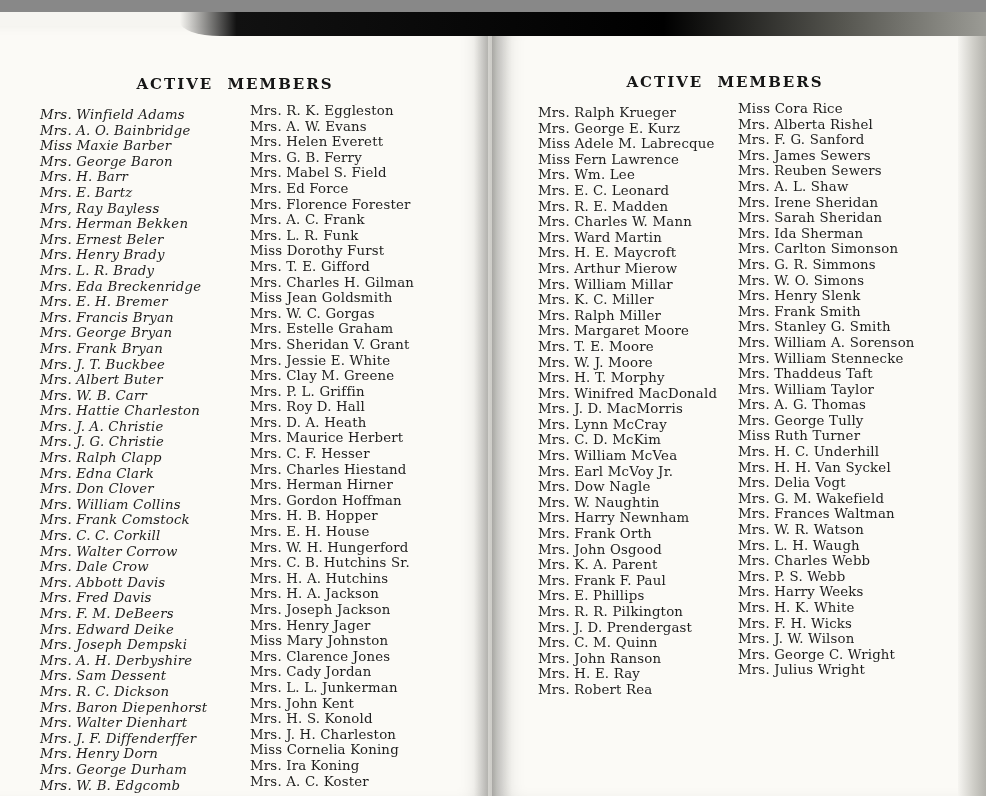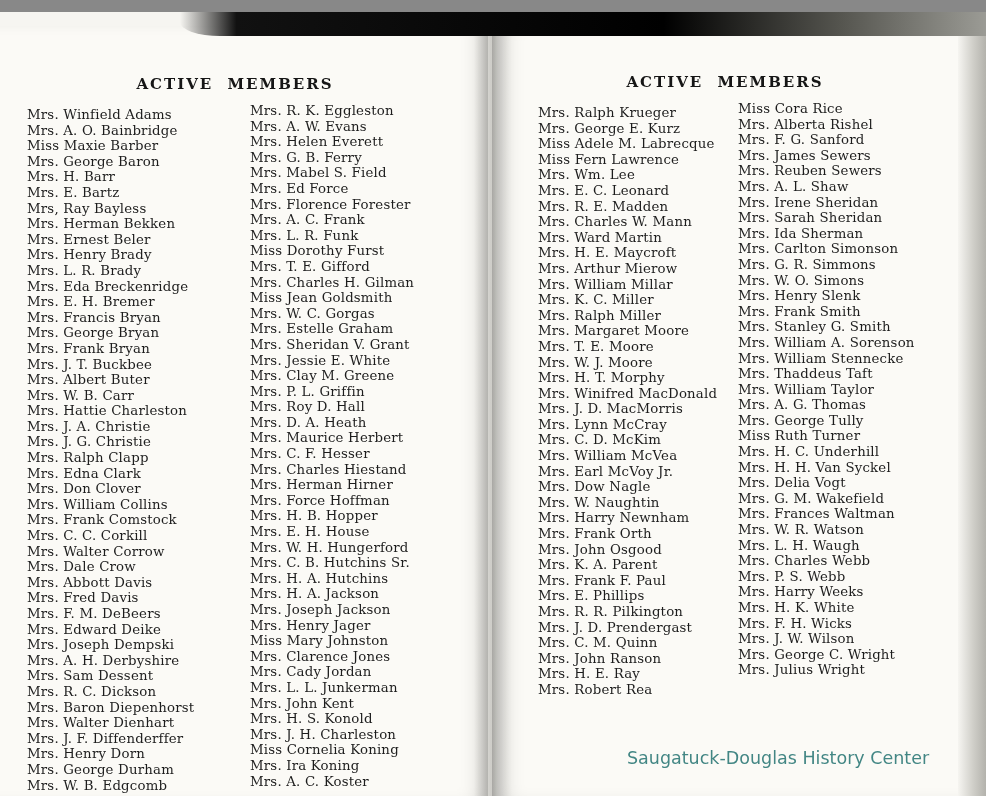--- a/index.html
+++ b/index.html
@@ -73,21 +73,21 @@
   .col {
     position: absolute;
     white-space: nowrap;
   }
   .col .member-name {
     font-size: 13.3px;
     line-height: 15.6px;
     letter-spacing: 0.2px;
     color: #1d1d1d;
   }
-  .col-l1 { top: 95px; left: 27px;  }
+  .col-l1 { top: 95px; left: 40px; font-style: italic;  }
   .col-l2 { top: 91px; left: 250px; }
   .col-r1 { top: 93px; left: 538px; }
   .col-r2 { top: 89px; left: 738px; }
 
   .watermark {
     position: absolute;
     top: 736px; left: 627px;
     font-family: "DejaVu Sans", "Liberation Sans", sans-serif;
     font-size: 17.5px;
     color: #2f7a78;
@@ -176,21 +176,21 @@
       <div class="member-name">Mrs. Sheridan V. Grant</div>
       <div class="member-name">Mrs. Jessie E. White</div>
       <div class="member-name">Mrs. Clay M. Greene</div>
       <div class="member-name">Mrs. P. L. Griffin</div>
       <div class="member-name">Mrs. Roy D. Hall</div>
       <div class="member-name">Mrs. D. A. Heath</div>
       <div class="member-name">Mrs. Maurice Herbert</div>
       <div class="member-name">Mrs. C. F. Hesser</div>
       <div class="member-name">Mrs. Charles Hiestand</div>
       <div class="member-name">Mrs. Herman Hirner</div>
-      <div class="member-name">Mrs. Force Hoffman</div>
+      <div class="member-name">Mrs. Gordon Hoffman</div>
       <div class="member-name">Mrs. H. B. Hopper</div>
       <div class="member-name">Mrs. E. H. House</div>
       <div class="member-name">Mrs. W. H. Hungerford</div>
       <div class="member-name">Mrs. C. B. Hutchins Sr.</div>
       <div class="member-name">Mrs. H. A. Hutchins</div>
       <div class="member-name">Mrs. H. A. Jackson</div>
       <div class="member-name">Mrs. Joseph Jackson</div>
       <div class="member-name">Mrs. Henry Jager</div>
       <div class="member-name">Miss Mary Johnston</div>
       <div class="member-name">Mrs. Clarence Jones</div>
@@ -278,15 +278,14 @@
       <div class="member-name">Mrs. Frank F. Paul</div>
       <div class="member-name">Mrs. E. Phillips</div>
       <div class="member-name">Mrs. R. R. Pilkington</div>
       <div class="member-name">Mrs. J. D. Prendergast</div>
       <div class="member-name">Mrs. C. M. Quinn</div>
       <div class="member-name">Mrs. John Ranson</div>
       <div class="member-name">Mrs. H. E. Ray</div>
       <div class="member-name">Mrs. Robert Rea</div>
     </div>
 
-  <div class="watermark">Saugatuck-Douglas History Center</div>
 
 </div>
 
 </body></html>

